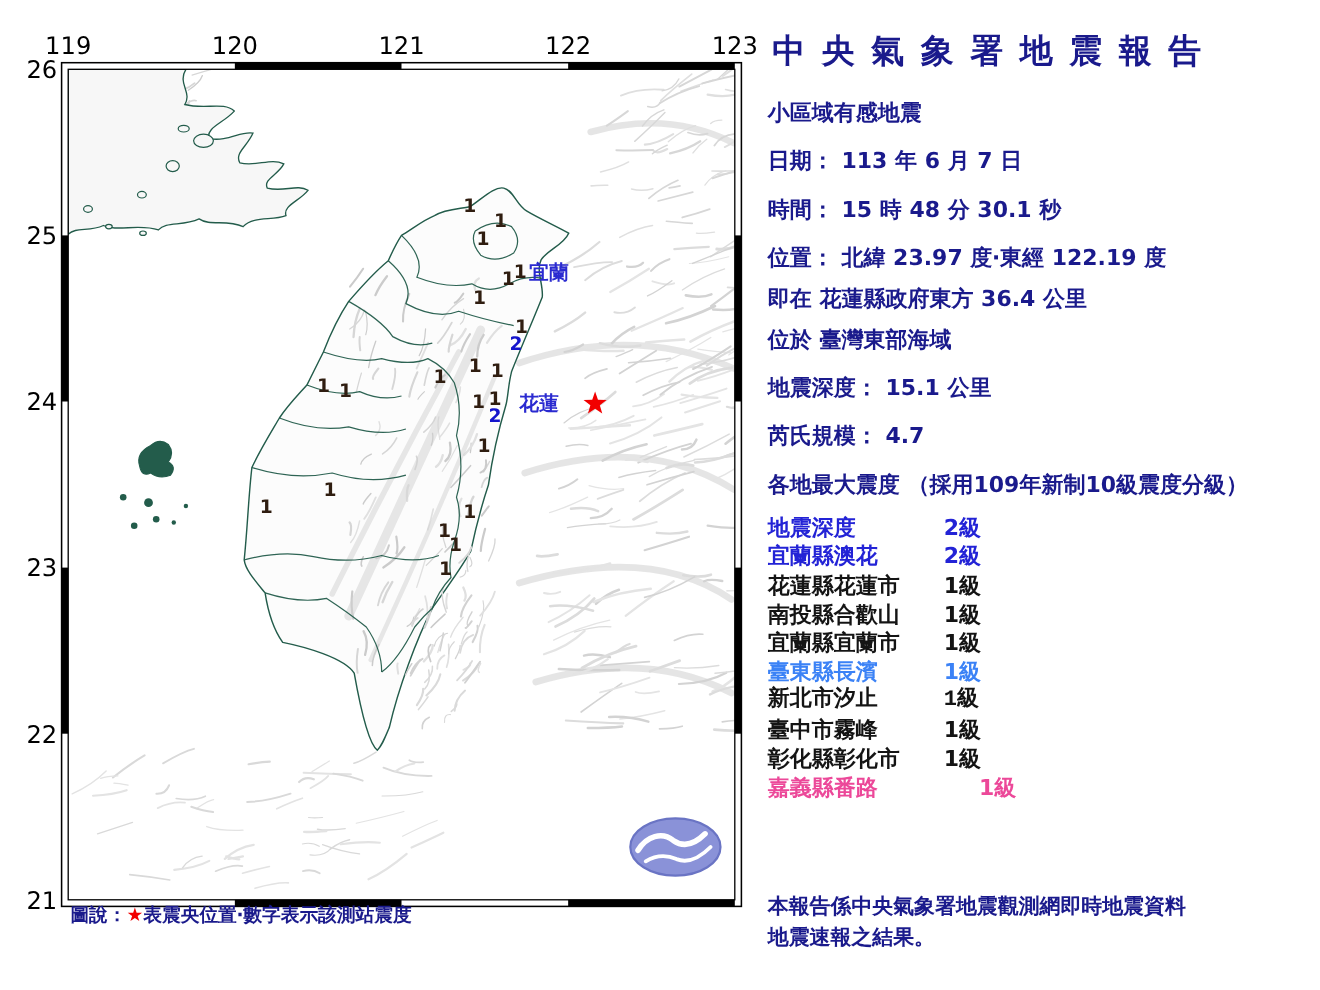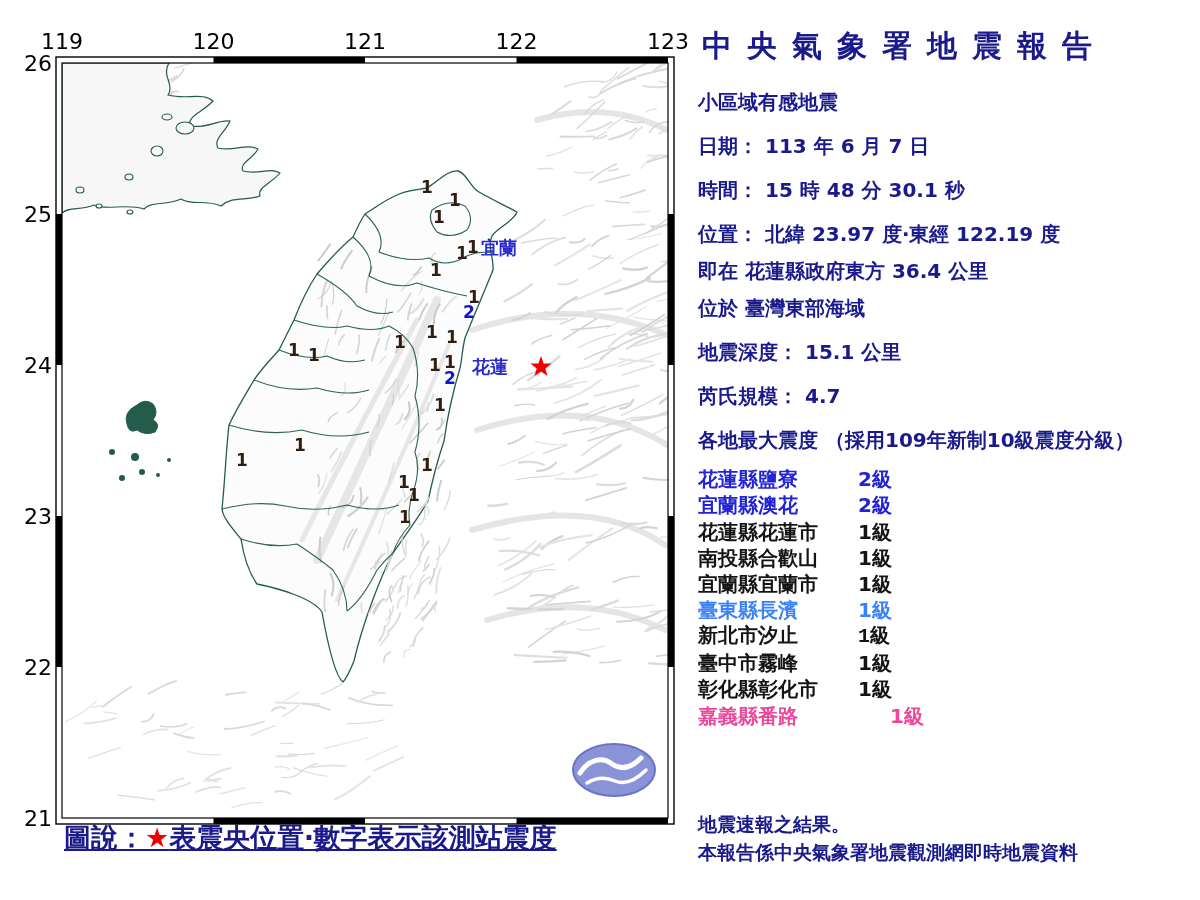--- a/index.html
+++ b/index.html
@@ -10,21 +10,21 @@
   .rc{position:absolute;left:681px;top:26px;width:515px;font-weight:bold;}
   .rc-title{font-size:30px;letter-spacing:15px;white-space:nowrap;margin:0 0 22px 4px;}
   .rc-sub{font-size:20px;margin:0 0 17px 0;}
   .il{font-size:20px;margin:0 0 17px 0;white-space:nowrap;}
   .il.tight{margin-bottom:10px;}
   .ihdr{font-size:20px;margin:4px 0 12px 0;white-space:nowrap;}
   .srow{display:flex;font-size:20px;line-height:26.3px;white-space:nowrap;}
   .srow .sname{width:160px;}
   .footer{position:absolute;left:681px;top:810px;font-weight:bold;font-size:19px;line-height:28px;white-space:nowrap;}
   
-  .legend{position:absolute;left:47px;top:820px;font-weight:bold;font-size:27px;white-space:nowrap;text-decoration:underline;}
+  .legend{position:absolute;left:47px;top:820px;font-weight:bold;font-size:17px;white-space:nowrap;}
   .scale{position:absolute;left:512px;top:822px;width:139px;font-size:20px;color:#000;}
   .scale .km{text-align:right;margin:0 0 2px 0;line-height:20px;}
   .scale .bar{position:relative;height:10px;border:1.6px solid #000;background:#fff;box-sizing:border-box;}
   .scale .bar .half{position:absolute;left:0;top:0;bottom:0;width:50%;background:#000;}
   .scale .nums{position:relative;height:24px;margin-top:3px;}
   .scale .nums span{position:absolute;transform:translateX(-50%);}
   .scale .nums .n0{left:0;}
   .scale .nums .n1{left:50%;}
   .scale .nums .n2{left:100%;}
 </style>
@@ -527,21 +527,21 @@
     <div class="il">日期： 113 年 6 月 7 日</div>
     <div class="il">時間： 15 時 48 分 30.1 秒</div>
     <div class="il tight">位置： 北緯 23.97 度‧東經 122.19 度</div>
     <div class="il tight">即在 花蓮縣政府東方 36.4 公里</div>
     <div class="il">位於 臺灣東部海域</div>
     <div class="il">地震深度： 15.1 公里</div>
     <div class="il">芮氏規模： 4.7</div>
     <div class="ihdr">各地最大震度 （採用109年新制10級震度分級）</div>
 
     <div class="srow" style="color: rgb(35, 35, 214);">
-      <span class="sname">花蓮縣鹽寮</span>
+      <span class="sname">地震深度</span>
       <span class="slvl">2級</span>
     </div>
     <div class="srow" style="color: rgb(35, 35, 214);">
       <span class="sname">宜蘭縣澳花</span>
       <span class="slvl">2級</span>
     </div>
     <div class="srow" style="color: rgb(20, 20, 20);">
       <span class="sname">花蓮縣花蓮市</span>
       <span class="slvl">1級</span>
     </div>
@@ -569,17 +569,17 @@
       <span class="sname">彰化縣彰化市</span>
       <span class="slvl">1級</span>
     </div>
     <div class="srow" style="color: #ec4899; gap: 32px;">
       <span class="sname">嘉義縣番路</span>
       <span class="slvl">1級</span>
     </div>
   </div>
 
   <div class="footer" style="color: rgb(26, 26, 140);">
+    <div>本報告係中央氣象署地震觀測網即時地震資料</div>
     <div>地震速報之結果。</div>
-    <div>本報告係中央氣象署地震觀測網即時地震資料</div>
   </div>
 
 </div>
 
 </body></html>

